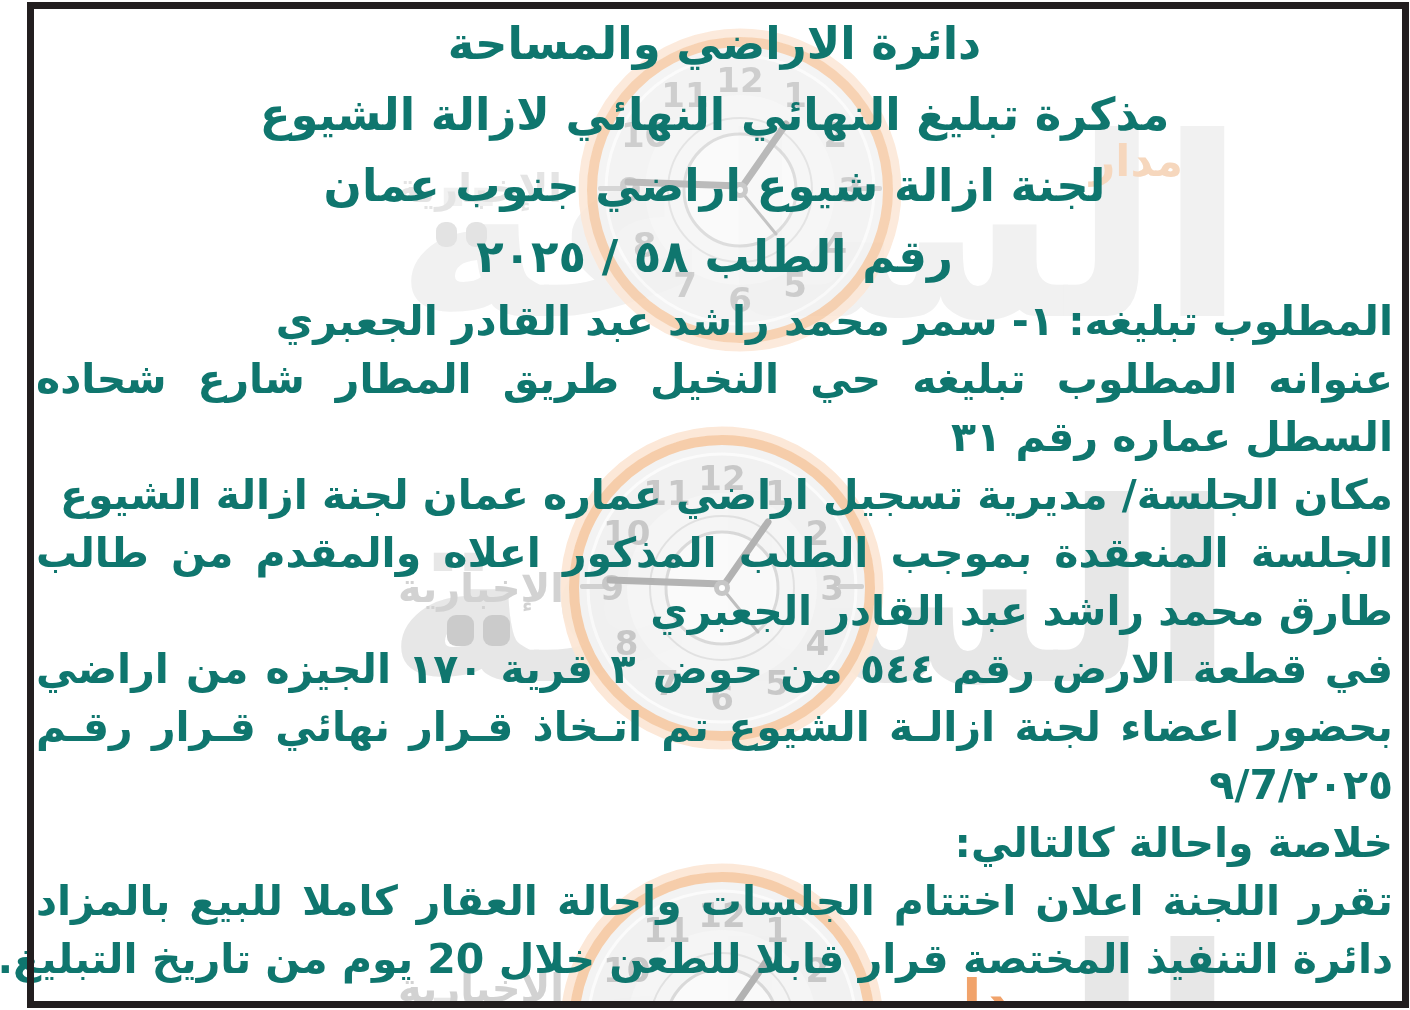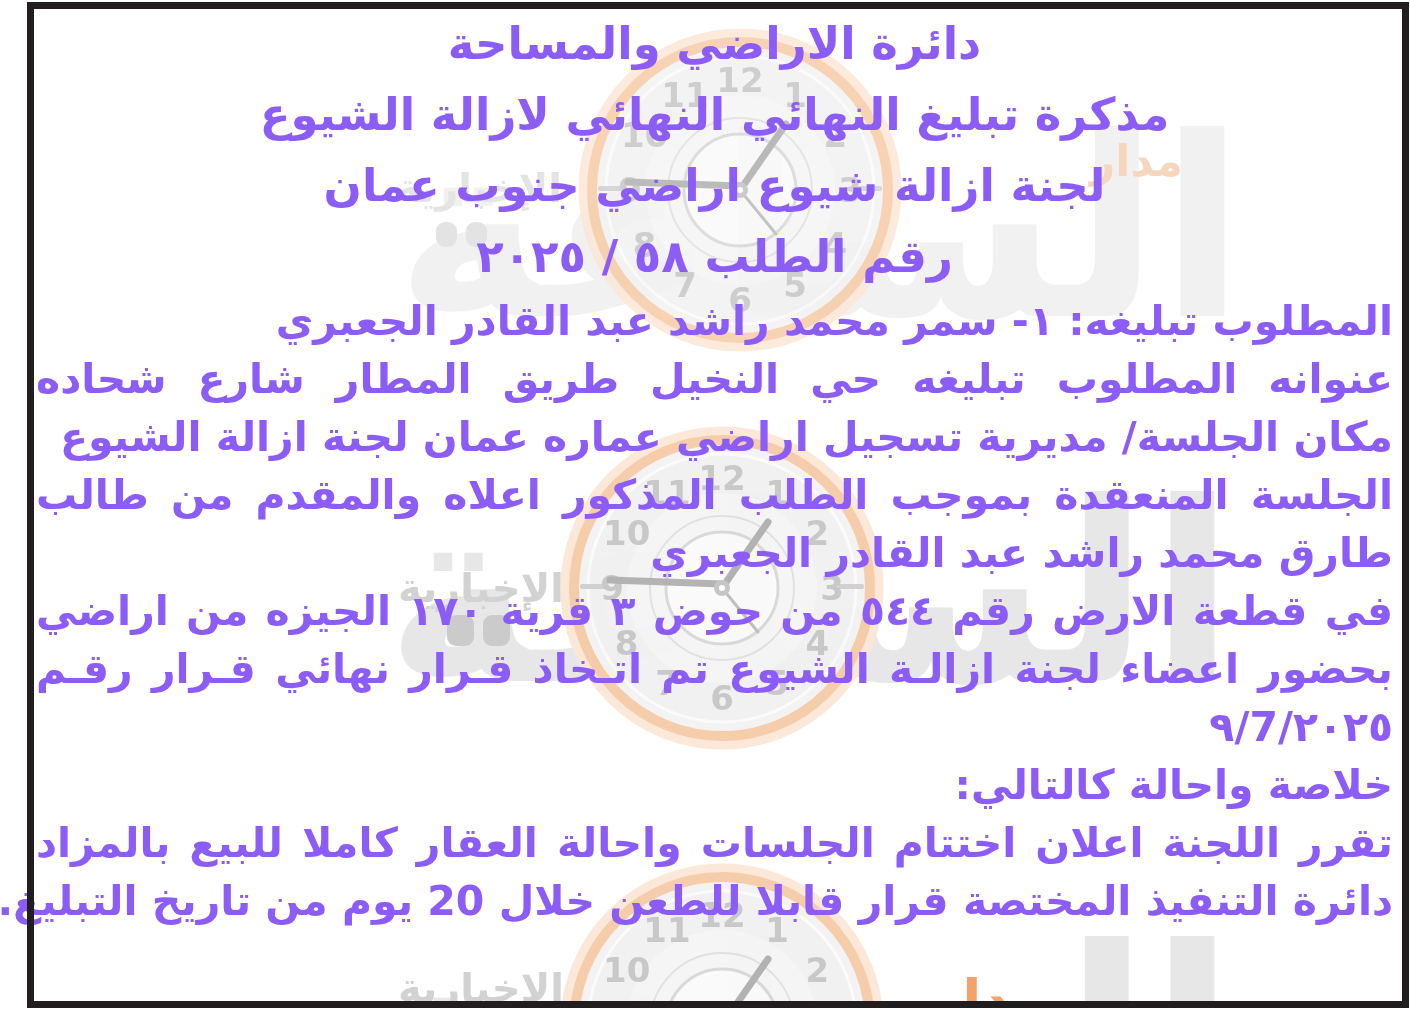--- a/index.html
+++ b/index.html
@@ -74,21 +74,21 @@
   .clock.top { left: 536px; top: 11px; opacity: 0.85; }
   .clock.mid { left: 518px; top: 409px; opacity: 0.95; }
   .clock.bottom { left: 518px; top: 846px; opacity: 0.95; }
 
   
   .content {
     position: absolute;
     left: 36px; top: 0;
     width: 1357px;
     z-index: 5;
-    color: #8b5cf6;
+    color: #0f766e;
     direction: rtl;
   }
   .title-block { padding-top: 8px; }
   .line { font-weight: bold; white-space: nowrap; }
   .title-line {
     height: 71px; line-height: 71px;
     font-size: 45px;
     text-align: center;
   }
   .body-line {
@@ -219,20 +219,21 @@
   <div class="content">
     <div class="title-block">
         <div class="line title-line center" dir="rtl">دائرة الاراضي والمساحة</div>
         <div class="line title-line center" dir="rtl">مذكرة تبليغ النهائي النهائي لازالة الشيوع</div>
         <div class="line title-line center" dir="rtl">لجنة ازالة شيوع اراضي جنوب عمان</div>
         <div class="line title-line center" dir="rtl">رقم الطلب ٥٨ / ٢٠٢٥</div>
       </div>
     <div class="body-block">
         <div class="line body-line right" dir="rtl">المطلوب تبليغه: ١- سمر محمد راشد عبد القادر الجعبري</div>
         <div class="line body-line justify" dir="rtl">عنوانه المطلوب تبليغه حي النخيل طريق المطار شارع شحاده التلهوني اسكان</div>
+        <div class="line body-line right" dir="rtl">السطل عماره رقم ٣١</div>
         <div class="line body-line right" dir="rtl">مكان الجلسة/ مديرية تسجيل اراضي عماره عمان لجنة ازالة الشيوع</div>
         <div class="line body-line justify" dir="rtl">الجلسة المنعقدة بموجب الطلب المذكور اعلاه والمقدم من طالب ازالة الشيوع</div>
         <div class="line body-line right" dir="rtl">طارق محمد راشد عبد القادر الجعبري</div>
         <div class="line body-line justify" dir="rtl">في قطعة الارض رقم ٥٤٤ من حوض ٣ قرية ١٧٠ الجيزه من اراضي جنوب عمان</div>
         <div class="line body-line justify" dir="rtl">بحضور اعضاء لجنة ازالـة الشيوع تم اتـخاذ قـرار نهائي قـرار رقـم :١ بتاريخ</div>
         <div class="line body-line right" dir="rtl">٢٠٢٥/7/٩</div>
         <div class="line body-line right" dir="rtl">خلاصة واحالة كالتالي:</div>
         <div class="line body-line justify" dir="rtl">تقرر اللجنة اعلان اختتام الجلسات واحالة العقار كاملا للبيع بالمزاد العلني لدى</div>
         <div class="line body-line right" dir="rtl">دائرة التنفيذ المختصة قرار قابلا للطعن خلال 20 يوم من تاريخ التبليغ.</div>
       </div>

